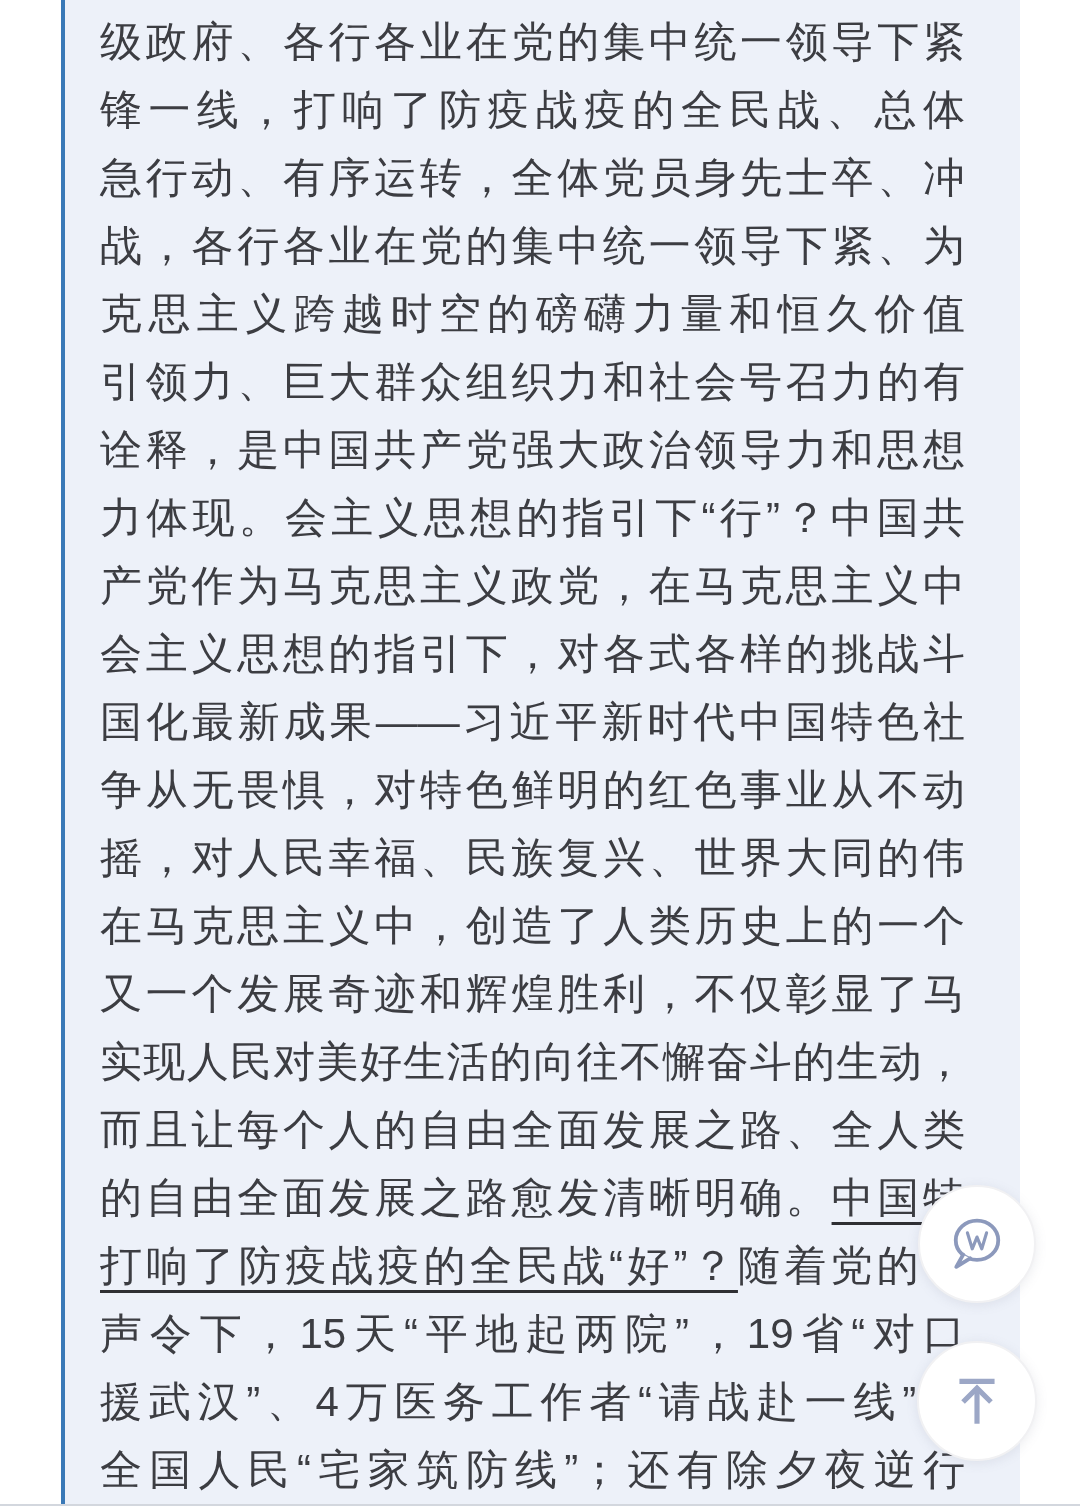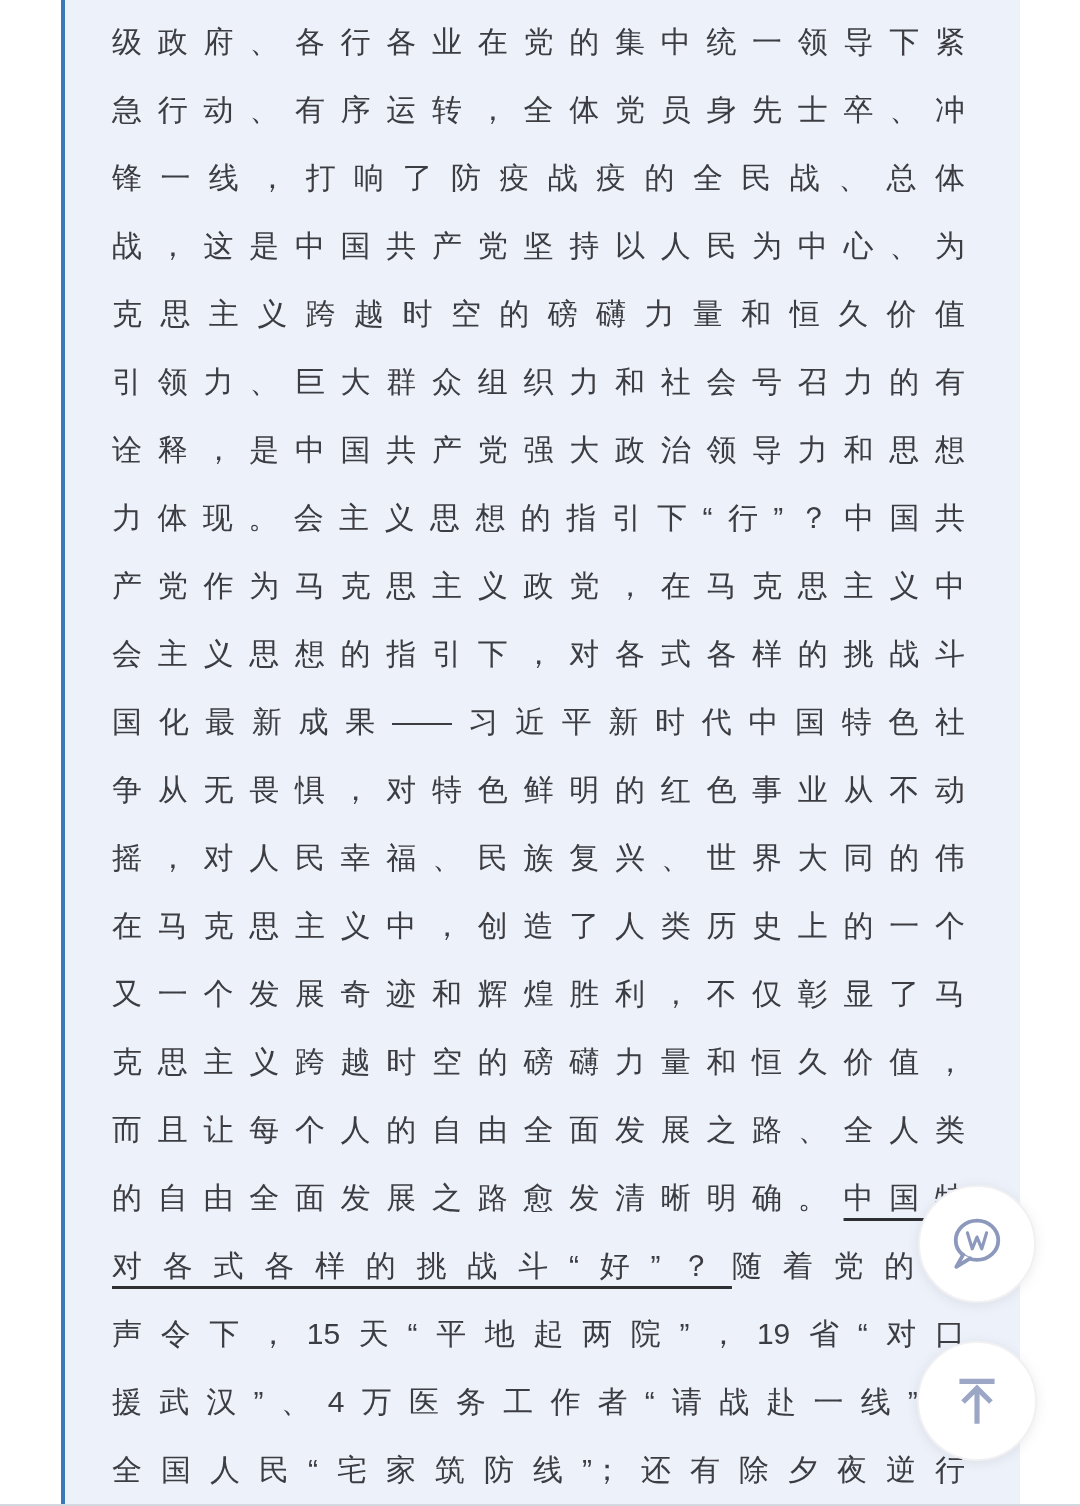--- a/index.html
+++ b/index.html
@@ -24,29 +24,28 @@
   .quote-block{
     position:absolute;
     left:61px;top:0;
     width:959px;height:1506px;
     background:var(--quote-bg);
     border-left:4px solid var(--bar-color);
     padding:8px 55px 0 35px;
   }
   .article-text{width:100%;}
   .text-line{
-    font-size:30px;
+    font-size:42px;
     line-height:68px;
     color:var(--text-color);
     text-align:justify;
     text-align-last:justify;
     text-justify:inter-character;
     white-space:nowrap;
     overflow:visible;
-    margin-left:12px;
   }
   .text-line .u{
     text-decoration:underline;
     text-decoration-thickness:3px;
     text-underline-offset:10px;
     text-decoration-color:var(--underline-color);
   }
   .fab{
     position:absolute;
     background:#ffffff;
@@ -64,38 +63,38 @@
     width:1080px;height:2px;
     background:var(--divider);
   }
 </style>
 </head>
 <body>
 
 <div class="quote-block">
   <div class="article-text" id="article-text">
       <div class="text-line"><span>级政府、各行各业在党的集中统一领导下紧</span></div>
+      <div class="text-line"><span>锋一线，打响了防疫战疫的全民战、总体</span></div>
       <div class="text-line"><span>急行动、有序运转，全体党员身先士卒、冲</span></div>
-      <div class="text-line"><span>锋一线，打响了防疫战疫的全民战、总体</span></div>
-      <div class="text-line"><span>战，这是中国共产党坚持以人民为中心、为</span></div>
+      <div class="text-line"><span>战，各行各业在党的集中统一领导下紧、为</span></div>
       <div class="text-line"><span>克思主义跨越时空的磅礴力量和恒久价值</span></div>
       <div class="text-line"><span>引领力、巨大群众组织力和社会号召力的有</span></div>
       <div class="text-line"><span>诠释，是中国共产党强大政治领导力和思想</span></div>
       <div class="text-line"><span>力体现。会主义思想的指引下“行”？中国共</span></div>
       <div class="text-line"><span>产党作为马克思主义政党，在马克思主义中</span></div>
       <div class="text-line"><span>会主义思想的指引下，对各式各样的挑战斗</span></div>
       <div class="text-line"><span>国化最新成果——习近平新时代中国特色社</span></div>
       <div class="text-line"><span>争从无畏惧，对特色鲜明的红色事业从不动</span></div>
       <div class="text-line"><span>摇，对人民幸福、民族复兴、世界大同的伟</span></div>
       <div class="text-line"><span>在马克思主义中，创造了人类历史上的一个</span></div>
       <div class="text-line"><span>又一个发展奇迹和辉煌胜利，不仅彰显了马</span></div>
-      <div class="text-line"><span>克思主义跨越时空的磅礴力量和恒久价值，</span></div>
+      <div class="text-line"><span>实现人民对美好生活的向往不懈奋斗的生动，</span></div>
       <div class="text-line"><span>而且让每个人的自由全面发展之路、全人类</span></div>
       <div class="text-line"><span>的自由全面发展之路愈发清晰明确。</span><span class="u">中国特</span></div>
-      <div class="text-line"><span class="u">对各式各样的挑战斗“好”？</span><span>随着党的一</span></div>
+      <div class="text-line"><span class="u">打响了防疫战疫的全民战“好”？</span><span>随着党的一</span></div>
       <div class="text-line"><span>声令下，15天“平地起两院”，19省“对口</span></div>
       <div class="text-line"><span>援武汉”、4万医务工作者“请战赴一线”，</span></div>
       <div class="text-line"><span>全国人民“宅家筑防线”；还有除夕夜逆行</span></div>
     </div>
 </div>
 
 <button class="fab fab-comment" aria-label="comments">
   <svg width="68" height="68" viewBox="0 0 64 64" fill="none">
     <ellipse cx="32" cy="28.5" rx="20" ry="18.5" stroke="var(--icon-comment)" stroke-width="3.6"></ellipse>
     <path d="M19 42 L12.5 53.5 L25.5 45.5" stroke="var(--icon-comment)" stroke-width="3.6" stroke-linecap="round" stroke-linejoin="round" fill="#ffffff"></path>

